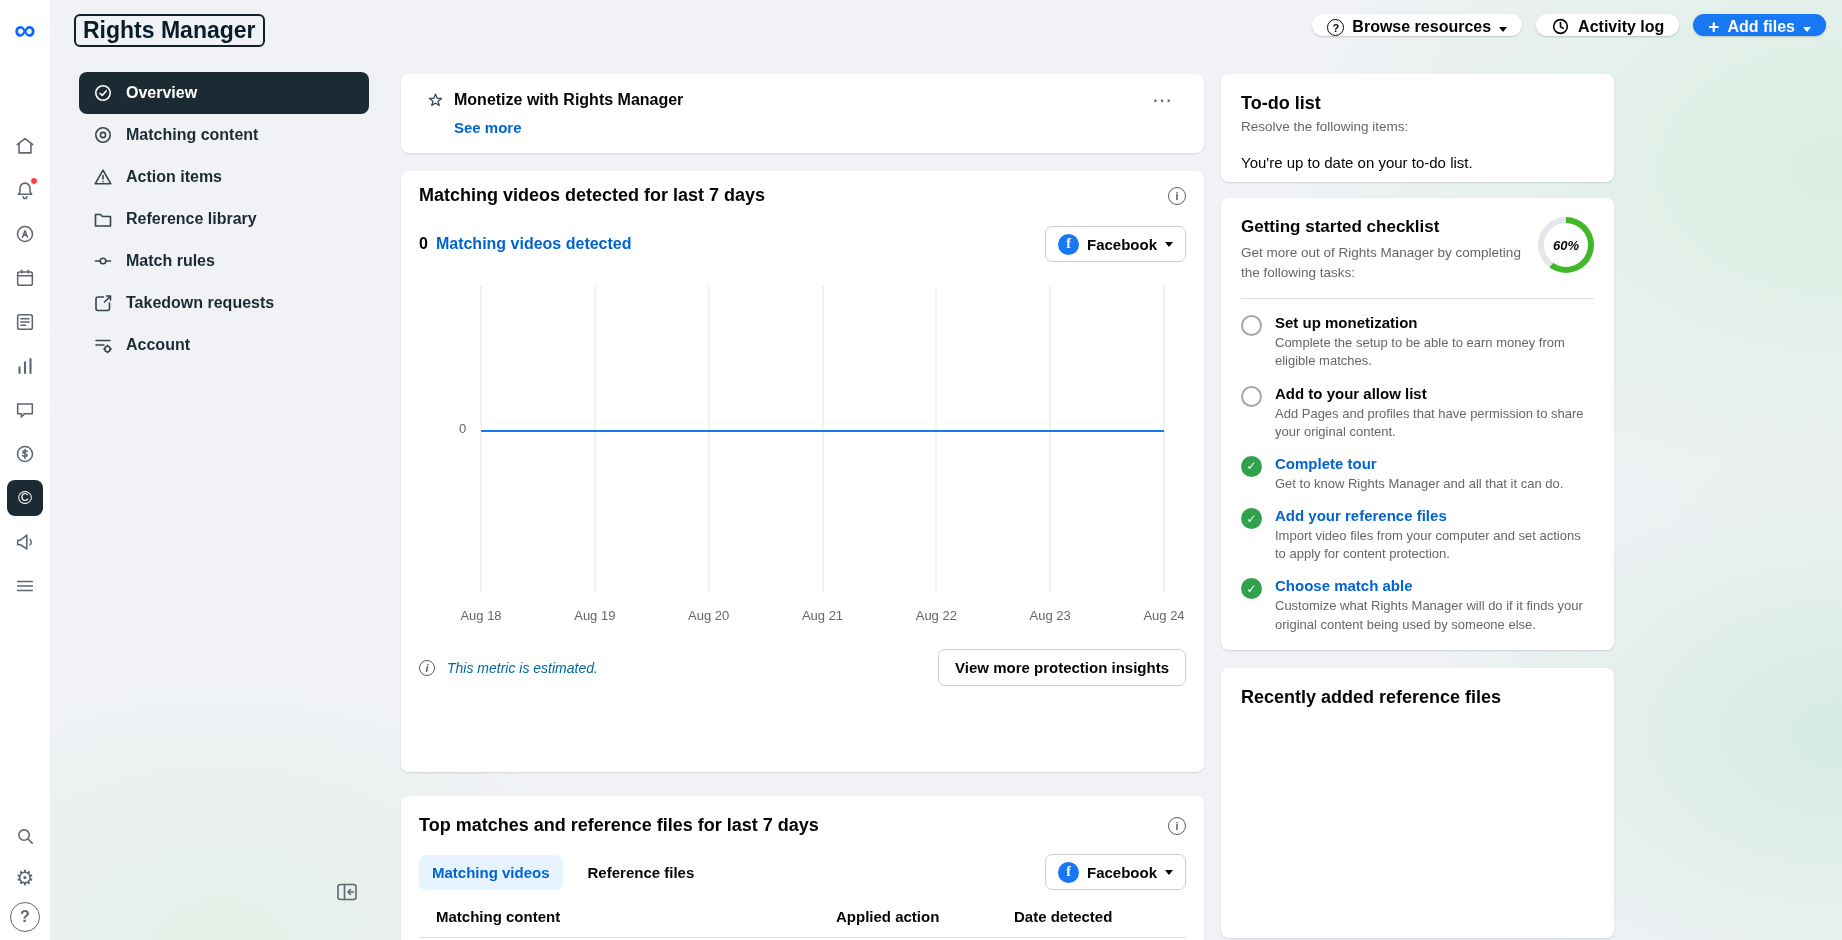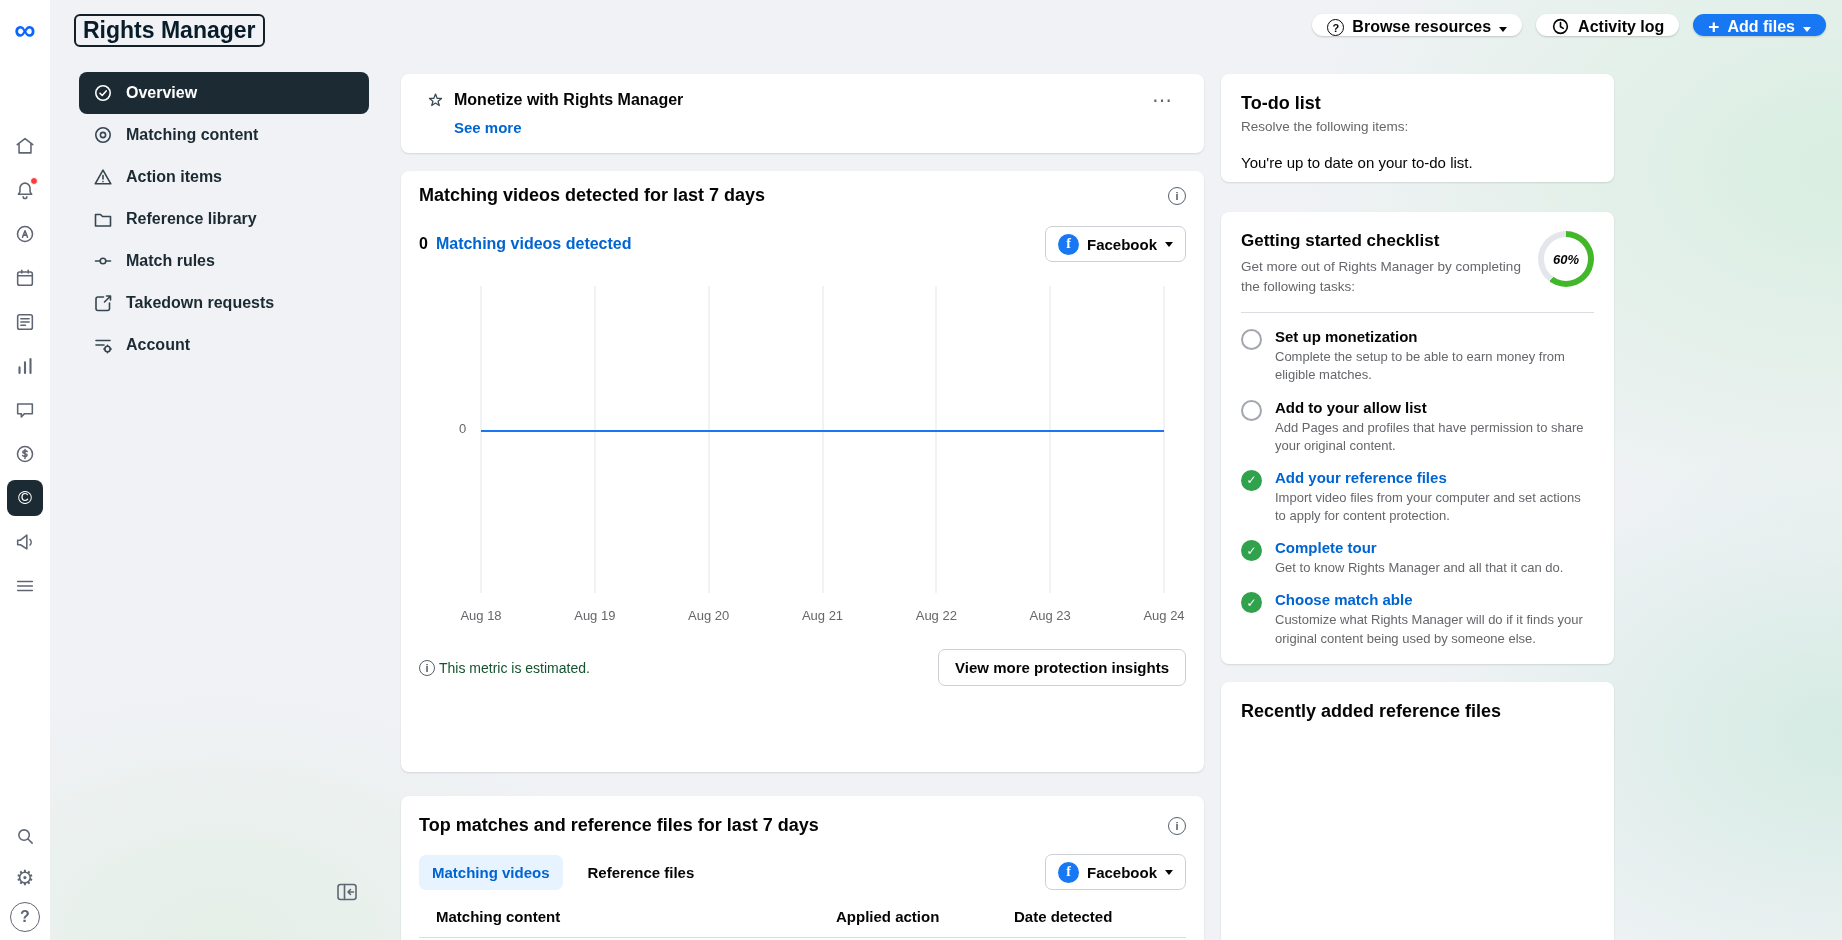--- a/index.html
+++ b/index.html
@@ -93,36 +93,36 @@
   .fb-logo::after { content:"f"; color:#fff; font-size:14px; font-weight:bold; font-family:"Liberation Serif", serif; }
 
   .chart { position:relative; height:345px; margin-top:18px; }
   .plot { position:absolute; left:62px; right:22px; top:6px; bottom:32px; }
   .gridline { position:absolute; top:0; bottom:0; width:1px; background:#e4e6eb; transform:translateX(-.5px); }
   .zero-line { position:absolute; left:0; right:0; top:47%; height:2px; background:#1877f2; }
   .ytick { position:absolute; left:-22px; top:calc(47% - 9px); font-size:13px; color:#65676b; }
   .xlabel { position:absolute; bottom:-30px; width:70px; margin-left:-35px; text-align:center;
             font-size:13px; color:#65676b; }
   .chart-footer { display:flex; align-items:center; margin-top:24px; }
-  .footnote { display:flex; align-items:center; gap:4px; color:#14532d; font-size:14px; }
+  .footnote { display:flex; align-items:center; gap:12px; color:#0369a1; font-size:14px;font-style:italic; }
   .footnote .info { width:16px; height:16px; cursor:default; }
   .btn-outline { margin-left:auto; height:37px; background:#fff; border:1px solid #ccd0d5; border-radius:7px;
                  padding:0 16px; font-size:15px; font-weight:600; font-family:inherit; color:#050505; cursor:pointer; }
 
   .top-card { height:217px; padding:19px 18px; overflow:hidden; }
   .tabs-row { display:flex; align-items:center; margin-top:18px; gap:12px; }
   .tab { font-size:15px; font-weight:600; padding:9px 13px; border-radius:7px; background:none; border:none;
          font-family:inherit; cursor:pointer; color:#050505; }
   .tab.active { background:#e7f3ff; color:#0064d1; }
   .table-head { display:grid; grid-template-columns:400px 178px 1fr; padding:0 0 12px 17px; margin-top:18px;
                 border-bottom:1px solid #dadde1; font-size:15px; font-weight:700; color:#050505; }
 
   
   .rightcol { position:absolute; left:1221px; top:74px; width:393px; }
-  .todo-card { height:108px; padding:19px 20px; margin-bottom:30px; }
+  .todo-card { height:108px; padding:19px 20px; margin-bottom:16px; }
   .todo-sub { font-size:13.5px; color:#65676b; margin-top:5px; }
   .todo-empty { font-size:15px; margin-top:20px; }
 
   .checklist-card { height:452px; padding:19px 20px; margin-bottom:18px; }
   .cl-head { display:flex; gap:14px; }
   .cl-headtext { flex:1; }
   .cl-sub { font-size:13.5px; color:#65676b; margin-top:6px; line-height:1.45; }
   .ring { width:56px; height:56px; border-radius:50%; flex:0 0 auto; position:relative;
           background:conic-gradient(#42b72a 0 60%, #e4e6eb 60% 100%); }
   .ring::before { content:""; position:absolute; inset:6px; background:#fff; border-radius:50%; }
@@ -410,29 +410,29 @@
       <div class="cl-item">
         <span class="check todo"></span>
         <div>
           <div class="cl-title">Add to your allow list</div>
           <div class="cl-desc">Add Pages and profiles that have permission to share your original content.</div>
         </div>
       </div>
       <div class="cl-item">
         <span class="check done"></span>
         <div>
-          <div class="cl-title done">Add your reference files</div>
-          <div class="cl-desc">Import video files from your computer and set actions to apply for content protection.</div>
+          <div class="cl-title done">Complete tour</div>
+          <div class="cl-desc">Get to know Rights Manager and all that it can do.</div>
         </div>
       </div>
       <div class="cl-item">
         <span class="check done"></span>
         <div>
-          <div class="cl-title done">Complete tour</div>
-          <div class="cl-desc">Get to know Rights Manager and all that it can do.</div>
+          <div class="cl-title done">Add your reference files</div>
+          <div class="cl-desc">Import video files from your computer and set actions to apply for content protection.</div>
         </div>
       </div>
       <div class="cl-item">
         <span class="check done"></span>
         <div>
           <div class="cl-title done">Choose match able</div>
           <div class="cl-desc">Customize what Rights Manager will do if it finds your original content being used by someone else.</div>
         </div>
       </div>
     </section>

